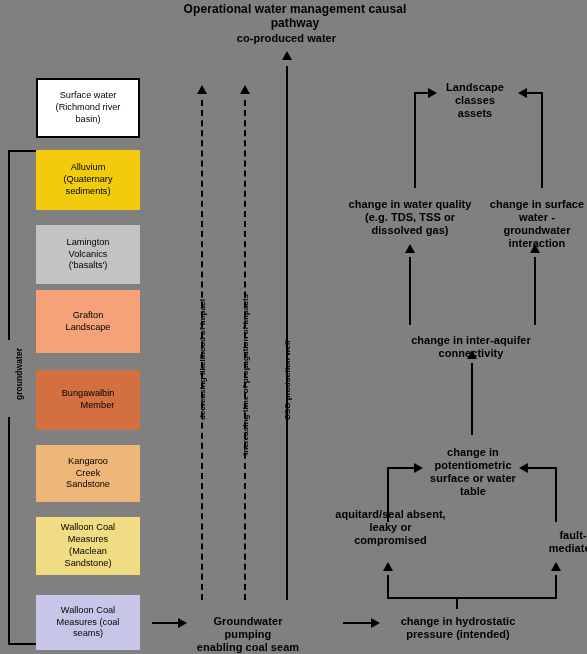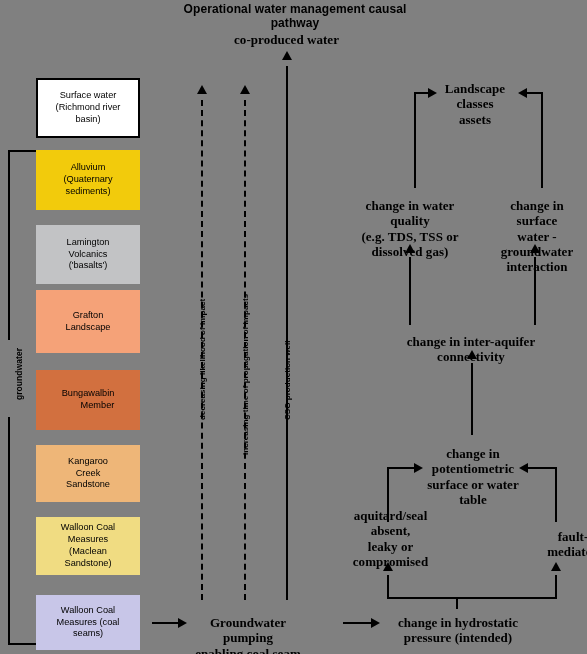--- a/index.html
+++ b/index.html
@@ -24,24 +24,23 @@
     line-height: 1.18;
     color: #000;
     white-space: pre-line;
   }
   .title {
     font-size: 12px;
     font-weight: bold;
     letter-spacing: .1px;
   }
   .node-label {
-    font-size: 13px;
+    font-size: 11px;
     font-weight: bold;
     letter-spacing: .05px;
-    font-family: Liberation Serif, serif;
   }
   
   .strat-box {
     position: absolute;
     box-sizing: border-box;
     display: flex;
     align-items: center;
     justify-content: center;
     text-align: center;
     color: #000;

